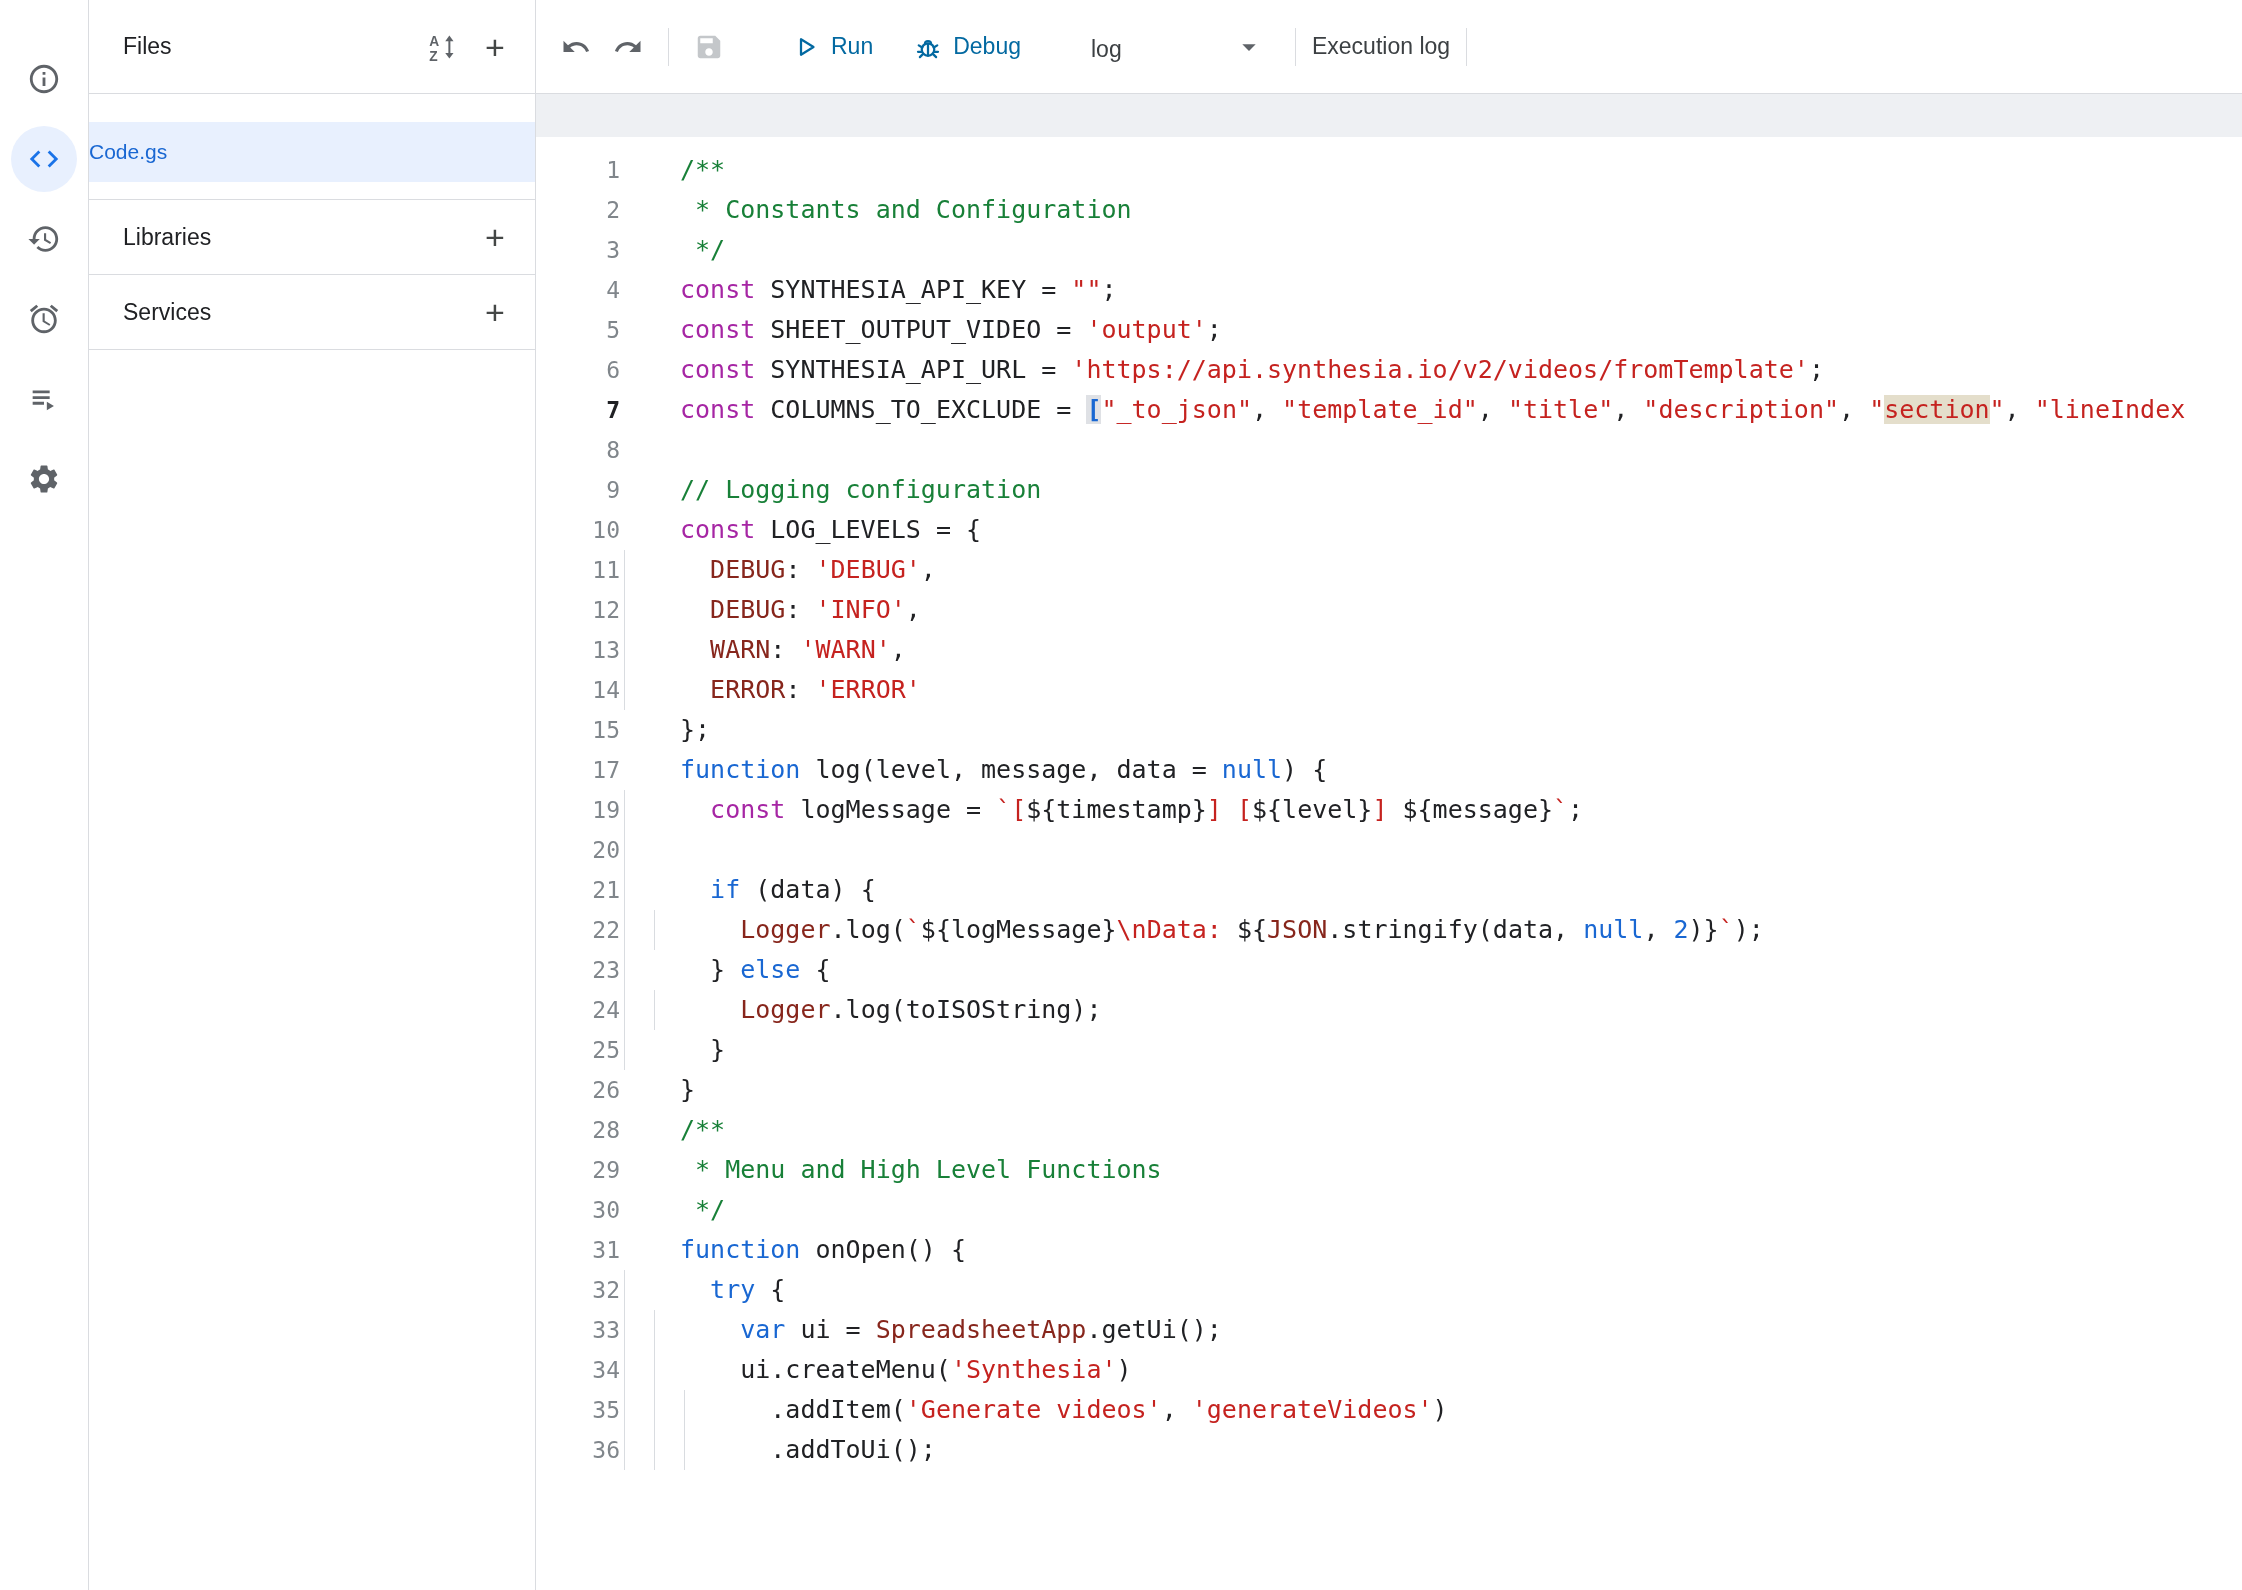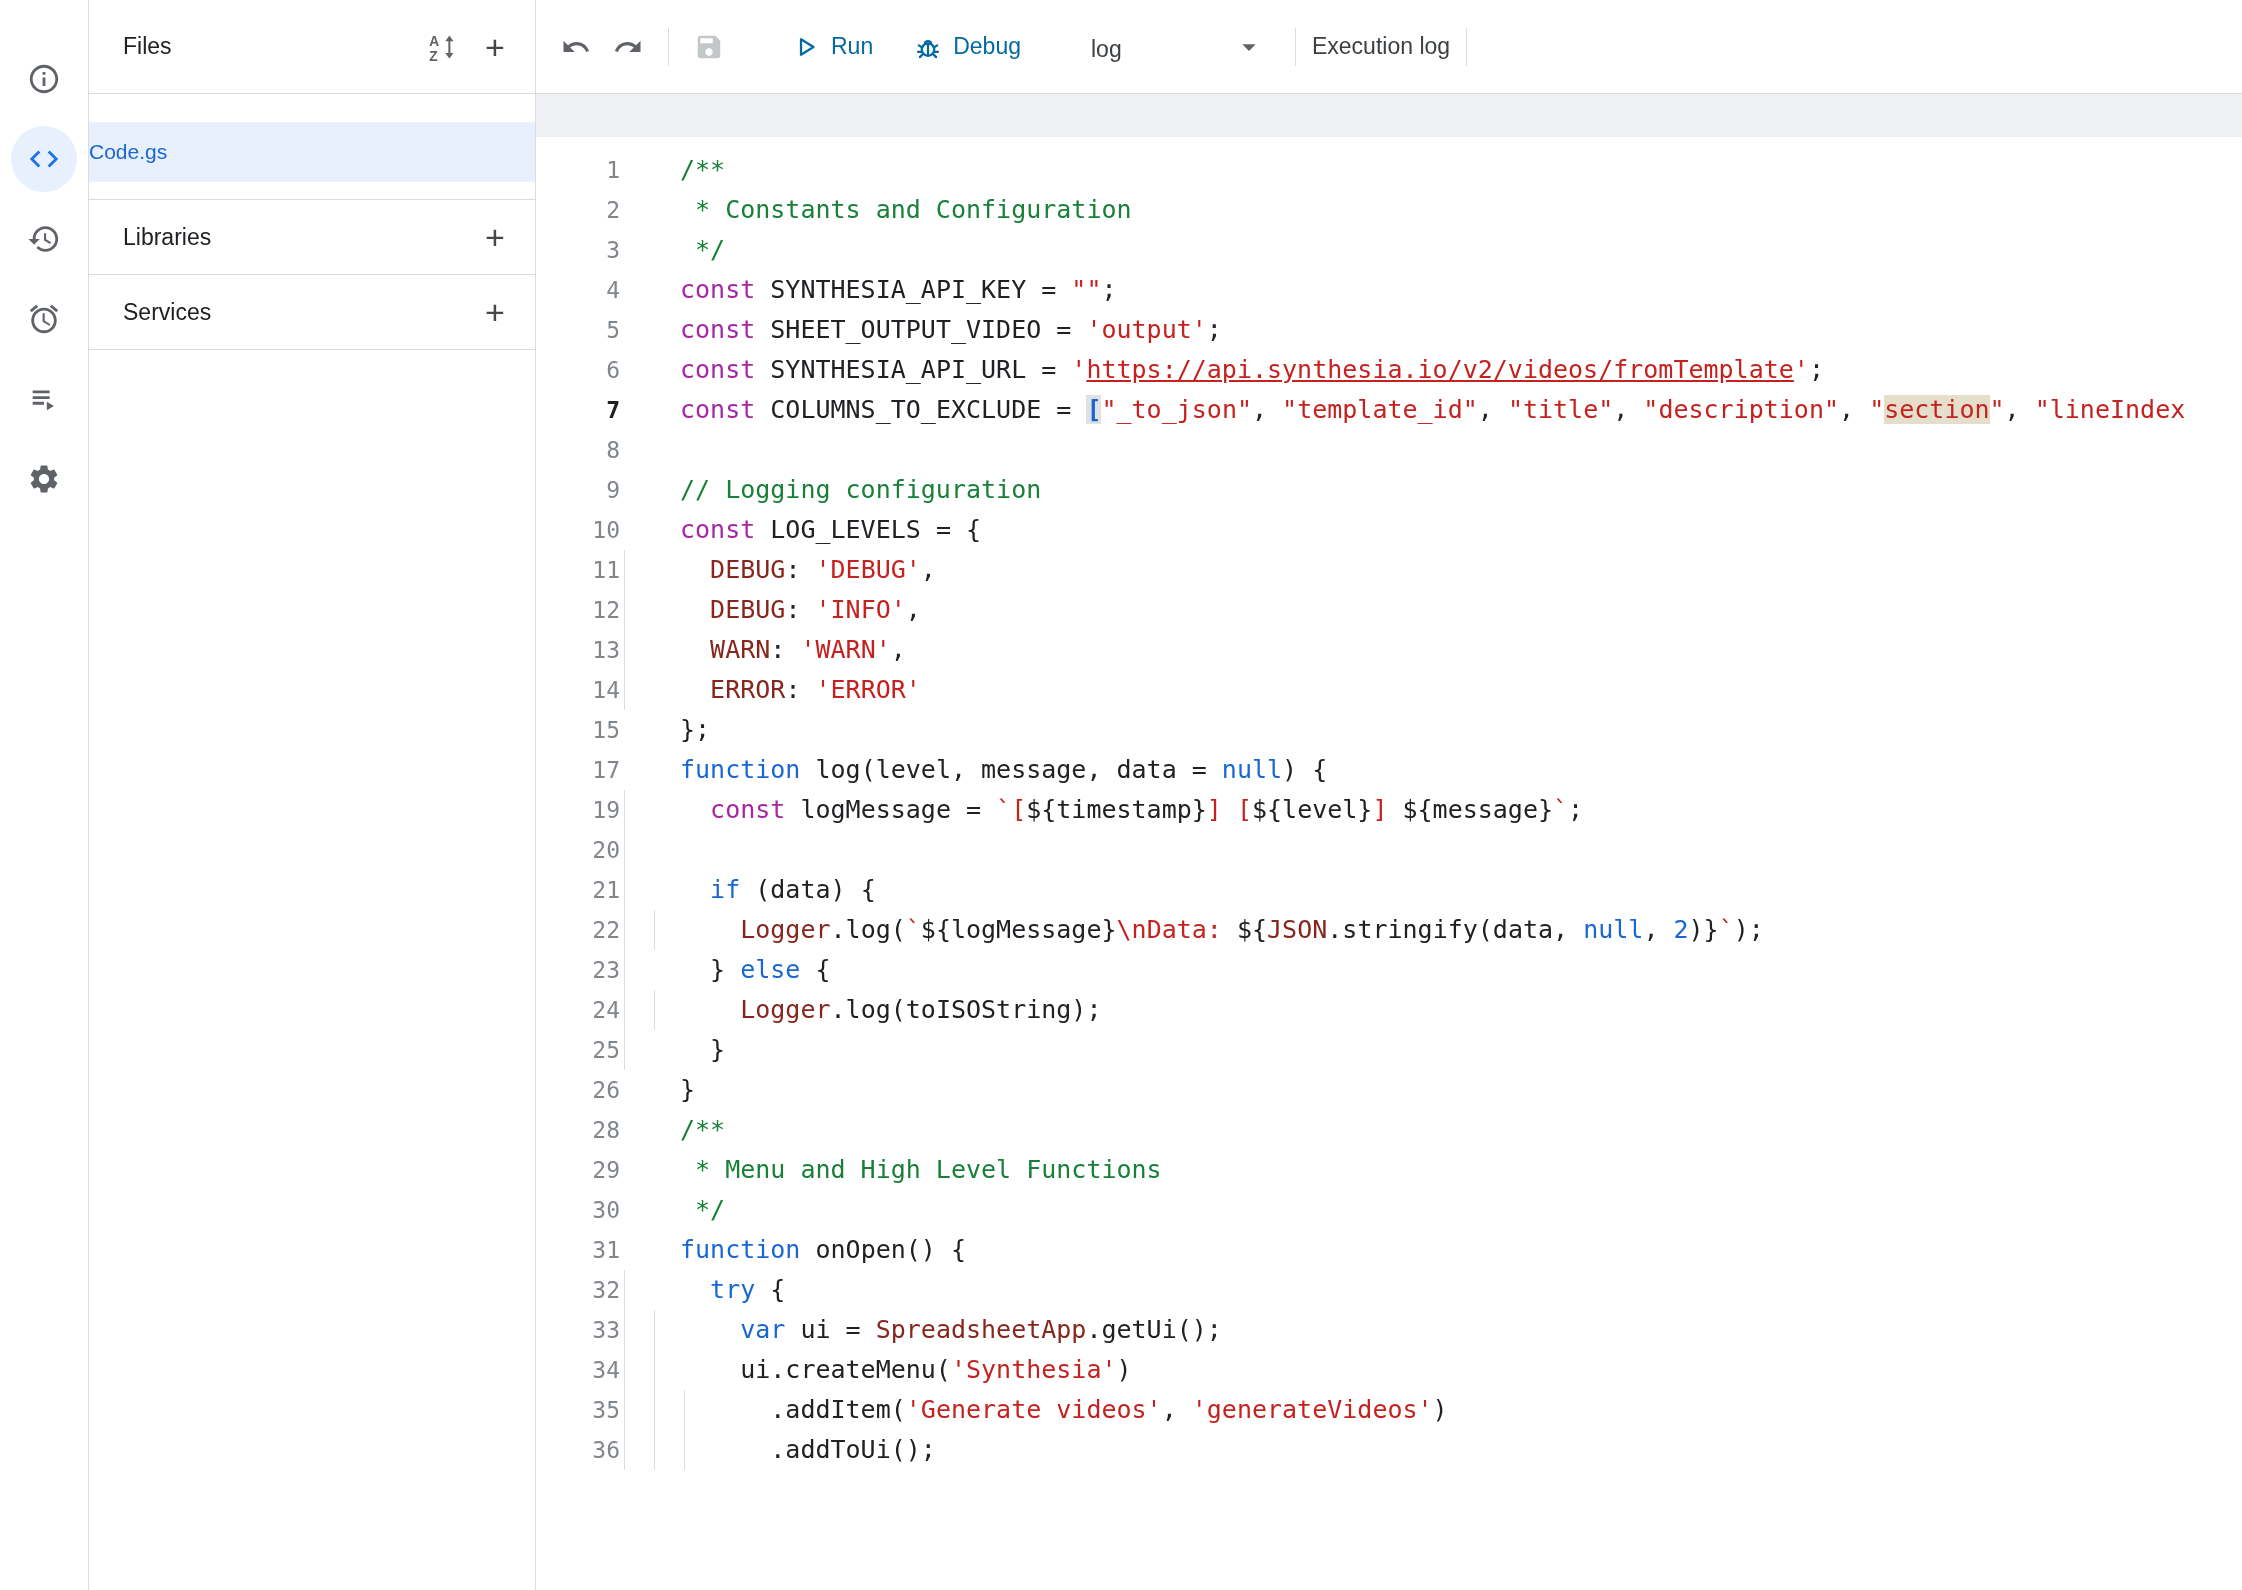--- a/index.html
+++ b/index.html
@@ -57,21 +57,21 @@
   .code-line{display:flex;height:40px;white-space:pre}
   .gutter{width:84px;flex:none;text-align:right;font-size:23px;color:#80868b}
   .gutter.active{color:var(--ink);font-weight:700}
   .ltext{padding-left:60px;position:relative;flex:1;min-width:0;overflow:hidden}
   .guide{position:absolute;top:0;bottom:0;width:1px;background:#d9dce0}
   .tk-p{color:var(--ink)}
   .tk-c{color:var(--c-comment)}
   .tk-k{color:var(--c-const)}
   .tk-b{color:var(--c-kw)}
   .tk-s{color:var(--c-str)}
-  .tk-u{color:var(--c-str);text-decoration:underline}
+  .tk-u{color:var(--c-str);}
   .tk-t{color:var(--c-builtin)}
   .tk-hb{color:var(--c-kw);background:var(--bg-bracket);font-weight:700}
   .tk-hw{color:var(--c-str);background:var(--bg-word)}
 </style>
 </head>
 <body>
 
 <nav class="rail">
   <button class="rail-btn">
     <svg viewBox="0 0 24 24">

